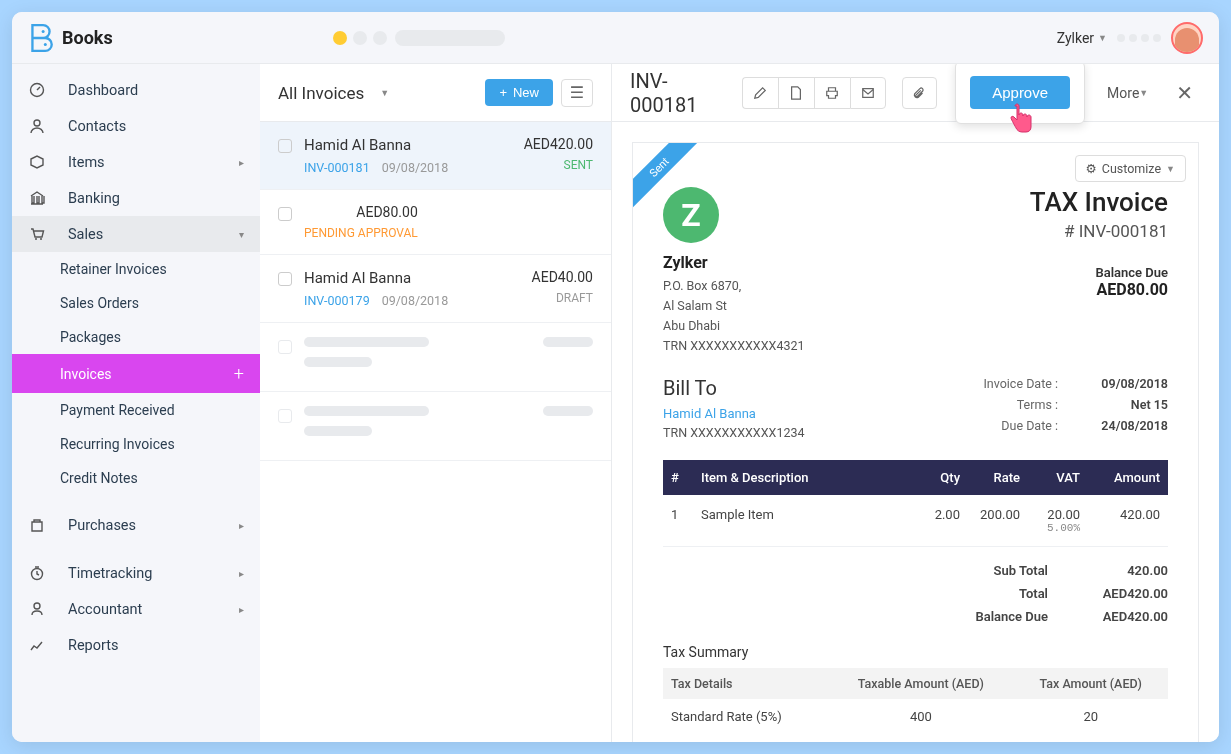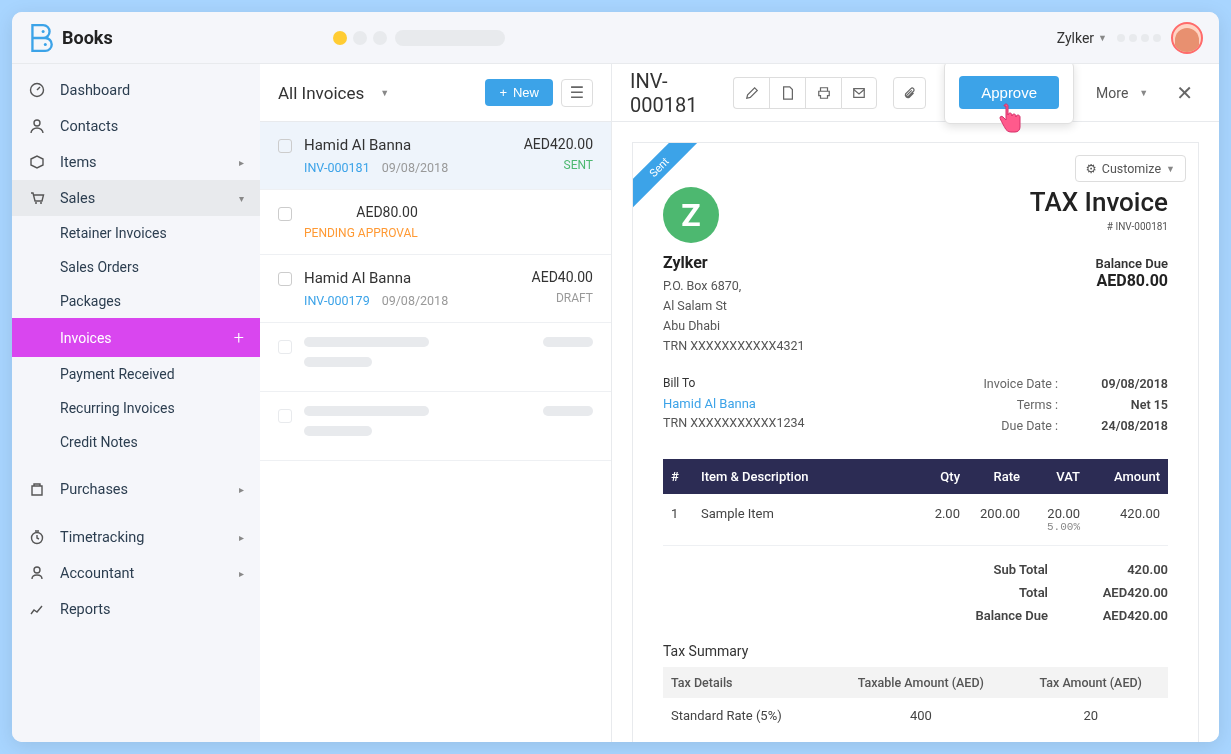--- a/index.html
+++ b/index.html
@@ -15,21 +15,21 @@
 .dot.grey { background: #e8eaed; }
 .pill { width: 110px; height: 16px; background: #e8eaed; border-radius: 8px; margin-left: 8px; }
 .top-right { margin-left: auto; display: flex; align-items: center; gap: 10px; }
 .org-name { font-size: 14px; color: #333; display: flex; align-items: center; gap: 4px; cursor: pointer; }
 .four-dots { display: flex; gap: 4px; }
 .four-dots span { width: 8px; height: 8px; border-radius: 50%; background: #e8eaed; }
 .avatar { width: 32px; height: 32px; border-radius: 50%; border: 2px solid #ff6b6b; overflow: hidden; background: #ffd4c4; display: flex; align-items: flex-end; justify-content: center; }
 .avatar-inner { width: 24px; height: 24px; background: #e89070; border-radius: 50% 50% 0 0; }
 .main { flex: 1; display: flex; overflow: hidden; }
 .sidebar { width: 248px; background: #f5f6fa; display: flex; flex-direction: column; padding-top: 8px; }
-.nav-item { display: flex; align-items: center; padding: 9px 16px; font-size: 14.5px; color: #2c3e50; cursor: pointer; gap: 14px; position: relative; }
+.nav-item { display: flex; align-items: center; padding: 9px 16px; font-size: 14.5px; color: #2c3e50; cursor: pointer; gap: 22px; position: relative; }
 .nav-item.expanded { background: #e8eaed; }
 .nav-item .chev { margin-left: auto; font-size: 10px; color: #888; }
 .nav-icon { width: 18px; height: 18px; display: flex; align-items: center; justify-content: center; color: #555; }
 .sub-item { padding: 9px 16px 9px 48px; font-size: 14px; color: #2c3e50; cursor: pointer; display: flex; align-items: center; }
 .sub-item.active { background: #d946ef; color: #fff; }
 .sub-item .plus { margin-left: auto; font-size: 18px; font-weight: 300; }
 .content { flex: 1; display: flex; background: #fff; }
 .list-col { width: 352px; border-right: 1px solid #e8eaed; display: flex; flex-direction: column; }
 .list-header { height: 58px; display: flex; align-items: center; padding: 0 18px; border-bottom: 1px solid #e8eaed; }
 .list-title { font-size: 17px; color: #333; display: flex; align-items: center; gap: 16px; cursor: pointer; }
@@ -59,38 +59,38 @@
 .detail-title { font-size: 20px; color: #333; }
 .icon-btn-group { display: flex; margin-left: auto; }
 .icon-btn { width: 36px; height: 32px; border: 1px solid #ddd; background: #fff; display: flex; align-items: center; justify-content: center; cursor: pointer; color: #666; font-size: 14px; }
 .icon-btn-group .icon-btn { border-right: none; }
 .icon-btn-group .icon-btn:first-child { border-radius: 4px 0 0 4px; }
 .icon-btn-group .icon-btn:last-child { border-right: 1px solid #ddd; border-radius: 0 4px 4px 0; }
 .icon-btn.solo { border-radius: 4px; border-right: 1px solid #ddd; margin-left: 8px; }
 .approve-wrap { margin-left: 10px; background: #fff; border: 1px solid #e0e0e0; border-radius: 6px; padding: 14px; box-shadow: 0 3px 10px rgba(0,0,0,0.12); position: relative; }
 .btn-approve { background: #3ca3e8; color: #fff; border: none; border-radius: 4px; padding: 8px 22px; font-size: 15px; cursor: pointer; }
 .cursor-hand { position: absolute; top: 40px; left: 50%; transform: translateX(-50%); font-size: 28px; pointer-events: none; }
-.more-btn { margin-left: 10px; display: flex; align-items: center; gap: 11px; font-size: 14px; color: #555; cursor: pointer; padding: 6px 4px; }
+.more-btn { margin-left: 10px; display: flex; align-items: center; gap: 0; font-size: 14px; color: #555; cursor: pointer; padding: 6px 4px; }
 .close-btn { margin-left: 8px; font-size: 20px; color: #666; cursor: pointer; padding: 4px 8px; }
 .detail-body { flex: 1; overflow-y: auto; padding: 20px; }
 .invoice-doc { border: 1px solid #e8eaed; background: #fff; position: relative; padding: 24px 30px; }
 .customize-btn { position: absolute; top: 12px; right: 12px; border: 1px solid #ddd; border-radius: 4px; padding: 5px 10px; font-size: 12.5px; color: #555; background: #fff; display: flex; align-items: center; gap: 5px; cursor: pointer; }
 .ribbon { position: absolute; top: 0; left: 0; width: 70px; height: 70px; overflow: hidden; }
 .ribbon-band { position: absolute; width: 100px; height: 20px; background: #3ca3e8; color: #fff; font-size: 11px; display: flex; align-items: center; justify-content: center; transform: rotate(-45deg); top: 14px; left: -24px; }
 .doc-header { display: flex; justify-content: space-between; margin-top: 20px; }
 .company-logo { width: 56px; height: 56px; border-radius: 50%; background: #4db870; color: #fff; display: flex; align-items: center; justify-content: center; font-size: 32px; font-weight: 700; margin-bottom: 10px; }
 .company-name { font-size: 16px; font-weight: 700; color: #222; margin-bottom: 4px; }
 .company-addr { font-size: 12.5px; color: #555; line-height: 1.6; }
 .doc-title { font-size: 26px; font-weight: 500; color: #222; text-align: right; }
-.doc-num { font-size: 10px; color: #555; text-align: right; margin-top: 4px; }
+.doc-num { font-size: 17px; color: #555; text-align: right; margin-top: 4px; }
 .balance-due-label { font-size: 13px; color: #333; text-align: right; margin-top: 24px; font-weight: 600; }
 .balance-due-amt { font-size: 16px; font-weight: 700; color: #222; text-align: right; }
 .meta-grid { margin-top: 20px; display: flex; justify-content: space-between; }
 .bill-to { }
-.bill-to-label { font-size: 12px; color: #333; margin-bottom: 6px; }
+.bill-to-label { font-size: 20px; color: #333; margin-bottom: 6px; }
 .bill-to-name { font-size: 13px; color: #3ca3e8; margin-bottom: 4px; }
 .bill-to-trn { font-size: 12.5px; color: #555; }
 .meta-right { text-align: right; }
 .meta-row { display: flex; justify-content: flex-end; gap: 30px; font-size: 12.5px; color: #444; margin-bottom: 6px; }
 .meta-row .lbl { color: #666; }
 .meta-row .val { font-weight: 600; min-width: 80px; }
 .items-table { width: 100%; margin-top: 20px; border-collapse: collapse; }
 .items-table thead { background: #2c2c54; color: #fff; }
 .items-table th { padding: 10px 8px; font-size: 13px; font-weight: 500; text-align: left; }
 .items-table th.r, .items-table td.r { text-align: right; }
@@ -169,20 +169,28 @@
       </div>
       <div class="nav-item">
         <span class="nav-icon">
             <svg width="16" height="16" viewBox="0 0 16 16">
               <path d="M2 5l6-3 6 3v6l-6 3-6-3z" fill="none" stroke="#555" stroke-width="1.4"></path>
             </svg>
           </span>
         <span>Items</span>
         <span class="chev">▸</span>
       </div>
+      <div class="nav-item">
+        <span class="nav-icon">
+            <svg width="16" height="16" viewBox="0 0 16 16">
+              <path d="M2 6l6-4 6 4M3 6v7h2V6m3 0v7h2V6m3 0v7h2V6M2 14h12" fill="none" stroke="#555" stroke-width="1.4"></path>
+            </svg>
+          </span>
+        <span>Banking</span>
+      </div>
       <div class="nav-item expanded">
         <span class="nav-icon">
             <svg width="16" height="16" viewBox="0 0 16 16">
               <path d="M2 3h2l2 8h7l1.5-6H5" fill="none" stroke="#555" stroke-width="1.4"></path>
               <circle cx="7" cy="13" r="1" fill="#555"></circle>
               <circle cx="12" cy="13" r="1" fill="#555"></circle>
             </svg>
           </span>
         <span>Sales</span>
         <span class="chev">▾</span>

